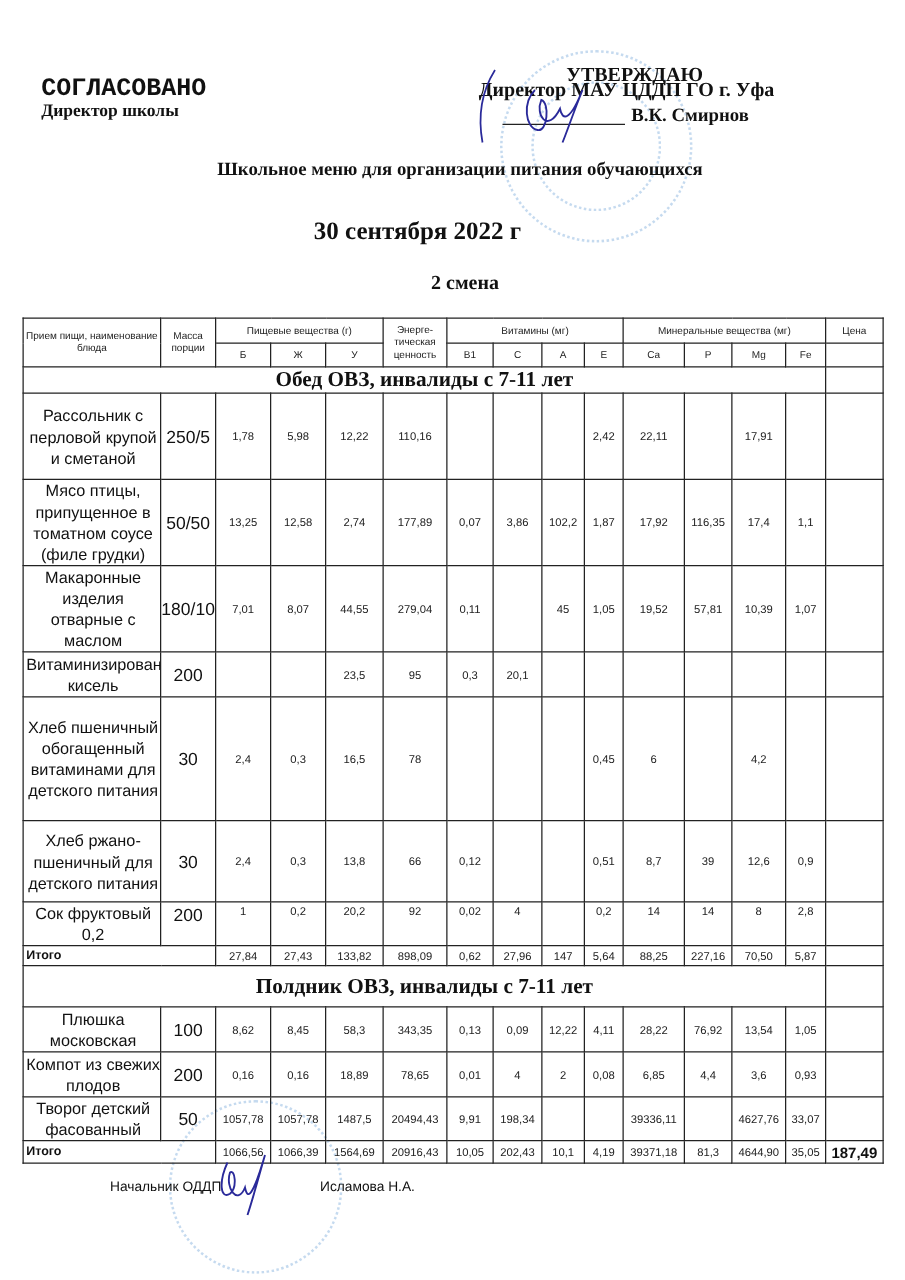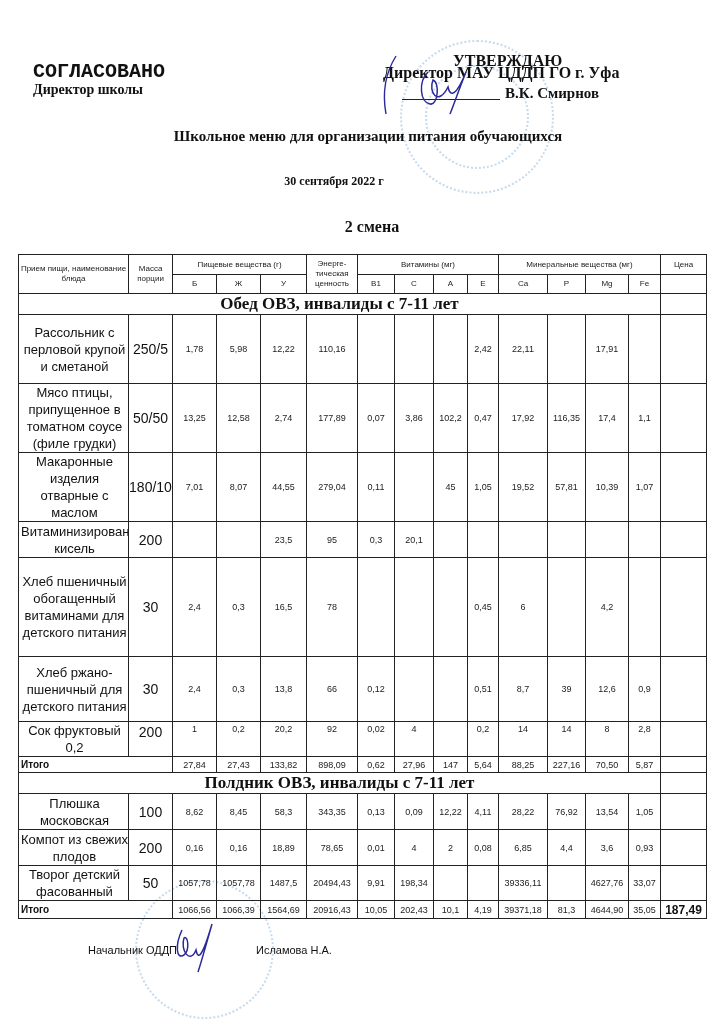--- a/index.html
+++ b/index.html
@@ -7,21 +7,21 @@
   .serif { font-family: "Liberation Serif", "DejaVu Serif", serif; font-weight:bold; }
   .sans { font-family: "Liberation Sans", "DejaVu Sans", sans-serif; }
   .abs { position:absolute; }
   #agreed { left:33px; top:60px; font-size:20px;font-family:Liberation Mono, monospace; }
   #agreed-sub { left:33px; top:82px; font-size:14px;text-align:center; }
   #approved { left:453px; top:40px; font-size:16px;margin-top:12px; }
   #approved-sub { left:383px; top:64px; font-size:16px; }
   #approved-sign-line { left:402px; top:99px; width:98px; border-bottom:1px solid #222; }
   #approved-name { left:505px; top:85px; font-size:15px; }
   #doc-title { left:0; width:724px; text-align:center; top:128px; font-size:15px; padding-left:6px; }
-  #doc-date { left:0; width:668px; text-align:center; top:174px; font-size:12px; }
+  #doc-date { left:0; width:668px; text-align:center; top:174px; font-size:20px; }
   #doc-shift { left:0; width:724px; text-align:center; top:218px; font-size:16px; padding-left:10px; }
 
   table.menu { position:absolute; left:18px; top:254px; border-collapse:collapse; table-layout:fixed; width:688px; }
   table.menu td { border:1.3px solid #222; padding:0; text-align:center; vertical-align:middle; overflow:hidden; }
   .h { font-family:"Liberation Sans","DejaVu Sans",sans-serif; font-size:8px; line-height:10px; color:#222; }
   .sec { font-family:"Liberation Serif","DejaVu Serif",serif; font-weight:bold; font-size:17px; }
   .name { font-family:"Liberation Sans","DejaVu Sans",sans-serif; font-size:13px; line-height:17px; text-align:center; padding-left:2px !important; }
   .mass { font-family:"Liberation Sans","DejaVu Sans",sans-serif; font-size:14px; }
   .v { font-family:"Liberation Sans","DejaVu Sans",sans-serif; font-size:9px; color:#222; }
   .tot { font-family:"Liberation Sans","DejaVu Sans",sans-serif; font-weight:bold; font-size:10px; text-align:left !important; padding-left:2px !important;margin-left:25px; }
@@ -123,21 +123,21 @@
   <tr style="height:68px">
     <td class="name">Мясо птицы, припущенное в томатном соусе (филе грудки)</td>
     <td class="mass">50/50</td>
     <td class="v">13,25</td>
     <td class="v">12,58</td>
     <td class="v">2,74</td>
     <td class="v">177,89</td>
     <td class="v">0,07</td>
     <td class="v">3,86</td>
     <td class="v">102,2</td>
-    <td class="v">0,47</td>
+    <td class="v">1,87</td>
     <td class="v">17,92</td>
     <td class="v">116,35</td>
     <td class="v">17,4</td>
     <td class="v">1,1</td>
     <td class="v"></td>
   </tr>
   <tr style="height:69px">
     <td class="name">Макаронные изделия отварные с маслом</td>
     <td class="mass">180/10</td>
     <td class="v">7,01</td>
@@ -232,21 +232,21 @@
     <td class="v">27,96</td>
     <td class="v">147</td>
     <td class="v">5,64</td>
     <td class="v">88,25</td>
     <td class="v">227,16</td>
     <td class="v">70,50</td>
     <td class="v">5,87</td>
     <td class="price"></td>
   </tr>
 
-  <tr style="height:21px">
+  <tr style="height:33px">
     <td colspan="14" class="sec">Полдник ОВЗ, инвалиды с 7-11 лет</td>
     <td></td>
   </tr>
   <tr style="height:36px">
     <td class="name">Плюшка московская</td>
     <td class="mass">100</td>
     <td class="v">8,62</td>
     <td class="v">8,45</td>
     <td class="v">58,3</td>
     <td class="v">343,35</td>

